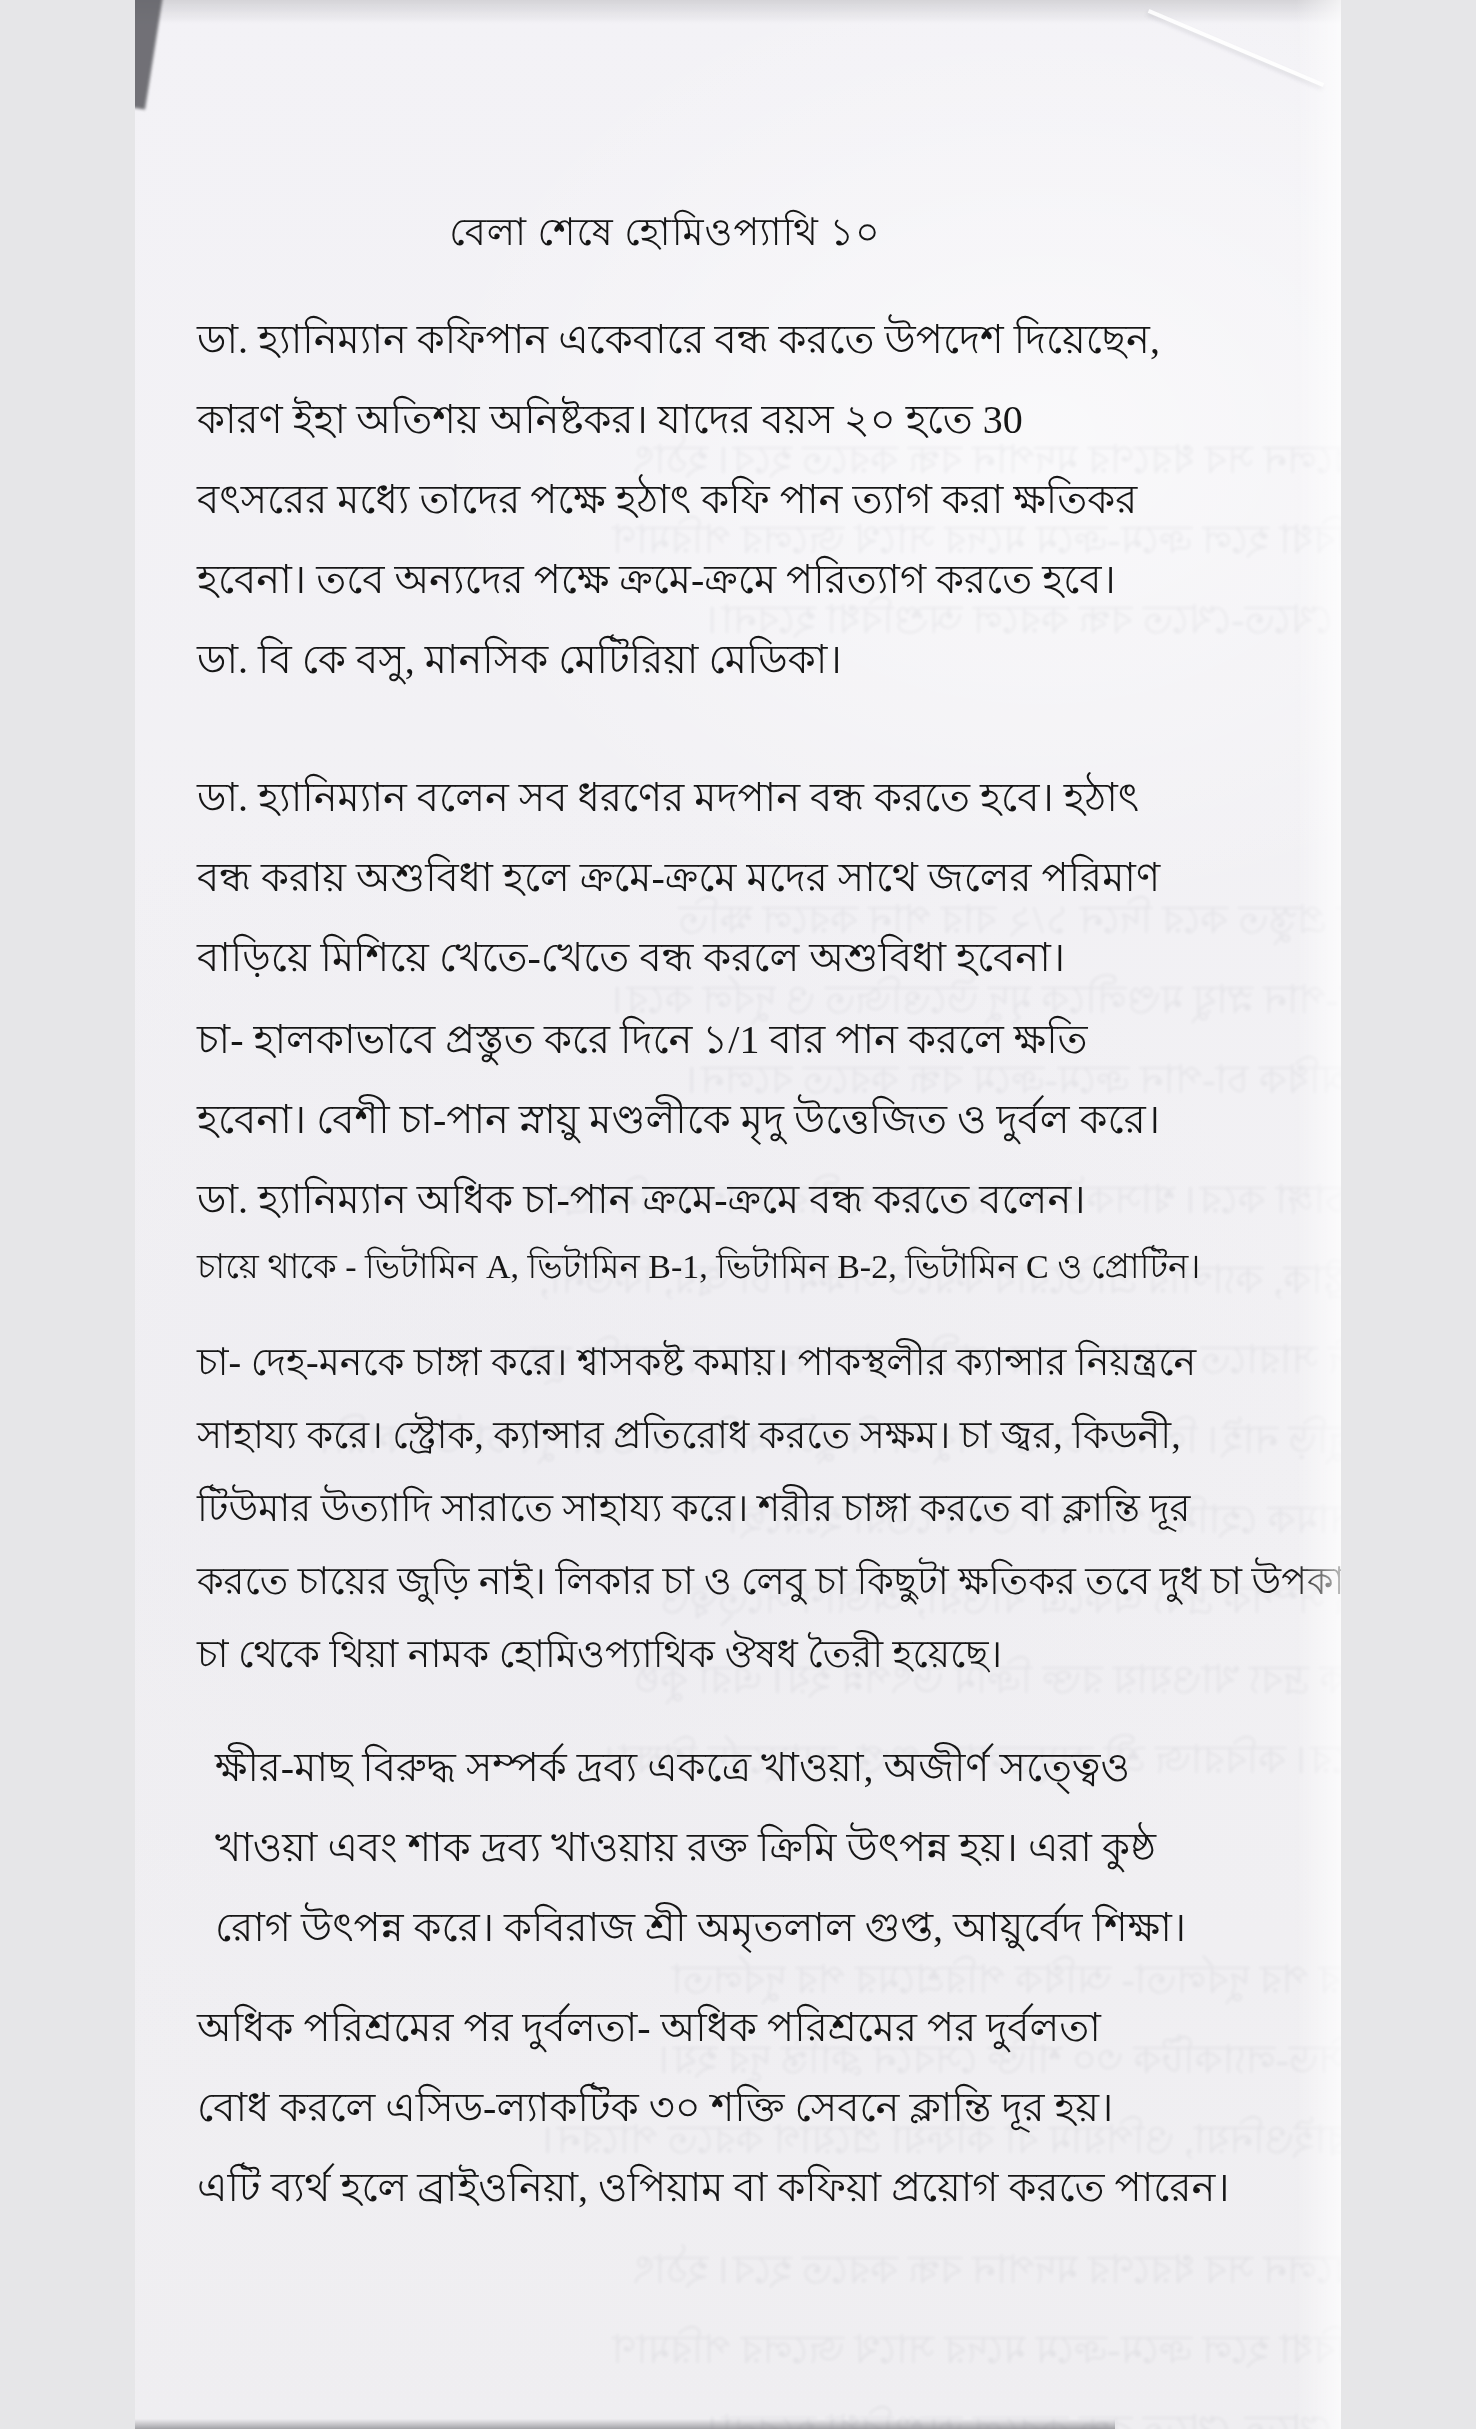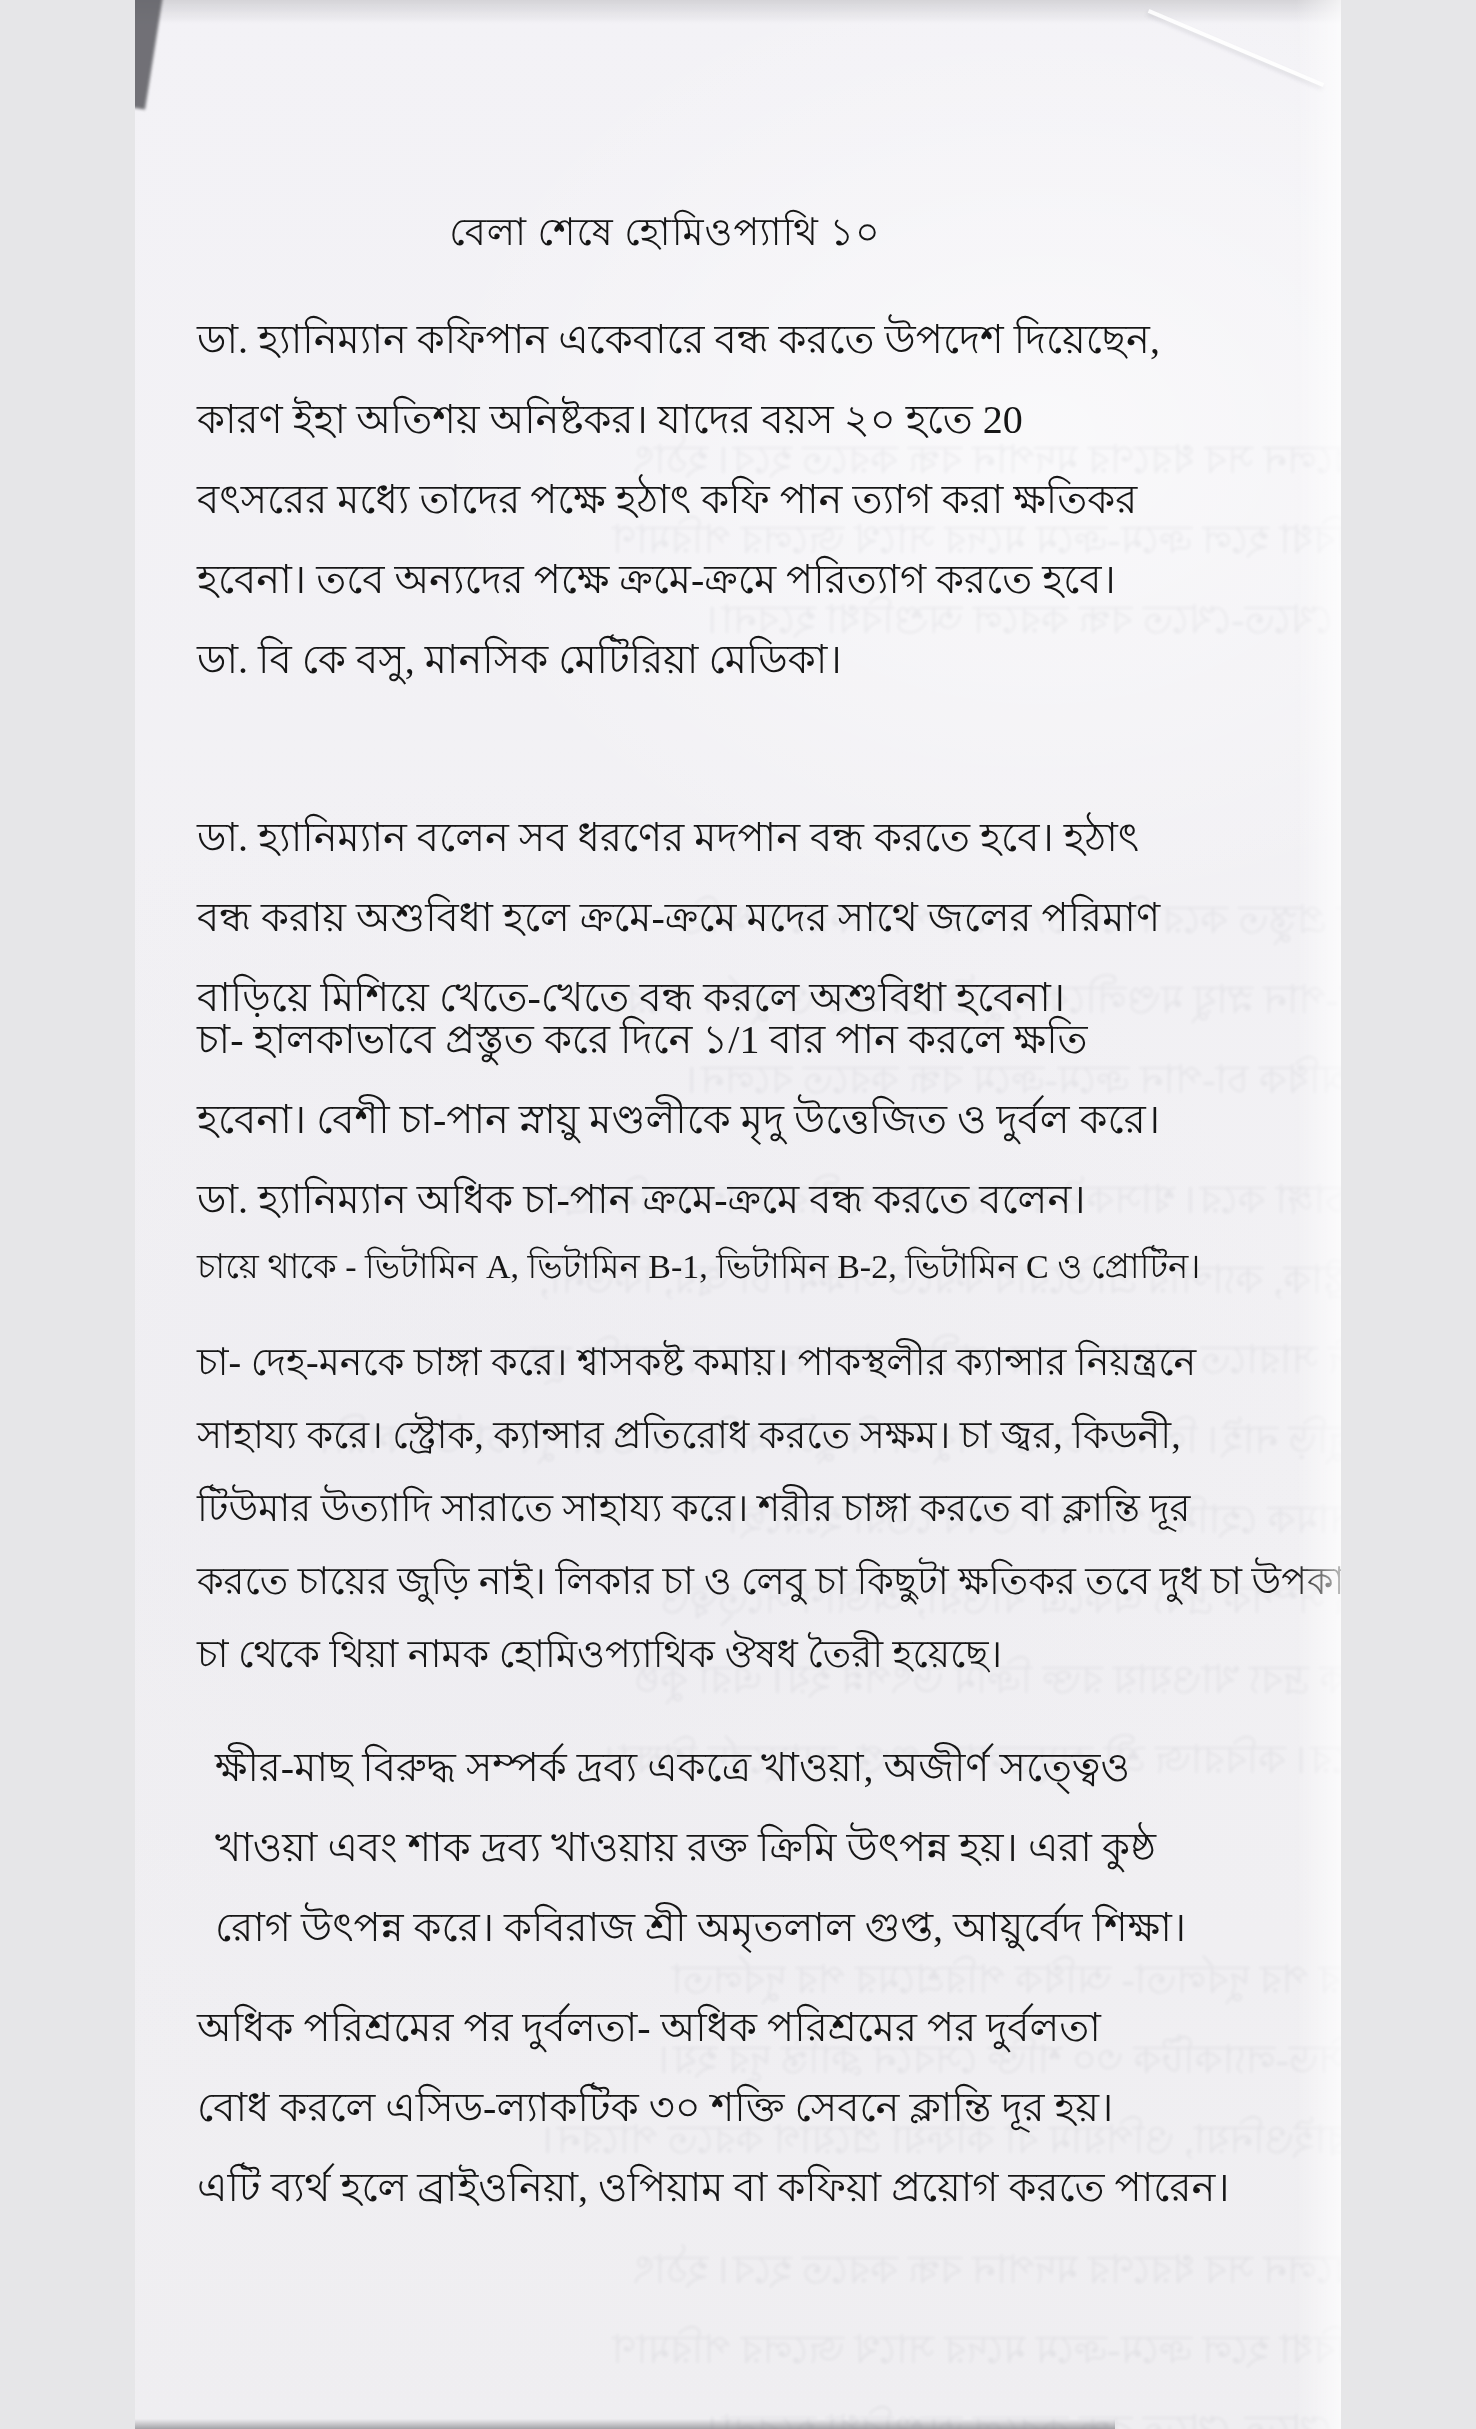--- a/index.html
+++ b/index.html
@@ -79,21 +79,21 @@
     letter-spacing: 1px;
     white-space: nowrap;
   }
   .para {
     position: absolute; left: 62px; width: 1210px;
     white-space: pre-line;
     font-size: 40px;
     line-height: 80px;
   }
   .p1 { top: 300px; }
-  .p2 { top: 798px; }
+  .p2 { top: 758px; }
   .p3 { top: 1000px; }
   .p3b { top: 1239px; font-size: 34px; line-height: 56px; }
   .p4 { top: 1326px; line-height: 73px; font-size: 38px; font-family: Liberation Serif, serif; }
   .p5 { top: 1728px; margin-left: 18px; }
   .p6 { top: 1988px; }
 </style>
 </head>
 <body>
 
 <div class="page">
@@ -117,21 +117,21 @@
 বোধ করলে এসিড-ল্যাকটিক ৩০ শক্তি সেবনে ক্লান্তি দূর হয়।
 এটি ব্যর্থ হলে ব্রাইওনিয়া, ওপিয়াম বা কফিয়া প্রয়োগ করতে পারেন।</div>
     <div class="gpara g6">ডা. হ্যানিম্যান বলেন সব ধরণের মদপান বন্ধ করতে হবে। হঠাৎ
 বন্ধ করায় অশুবিধা হলে ক্রমে-ক্রমে মদের সাথে জলের পরিমাণ
 বাড়িয়ে মিশিয়ে খেতে-খেতে বন্ধ করলে অশুবিধা হবেনা।</div>
   </div>
 
   <div class="title">বেলা শেষে হোমিওপ্যাথি ১০</div>
 
   <div class="para p1">ডা. হ্যানিম্যান কফিপান একেবারে বন্ধ করতে উপদেশ দিয়েছেন,
-কারণ ইহা অতিশয় অনিষ্টকর। যাদের বয়স ২০ হতে  20
+কারণ ইহা অতিশয় অনিষ্টকর। যাদের বয়স ২০ হতে  30
 বৎসরের মধ্যে তাদের পক্ষে হঠাৎ কফি পান ত্যাগ করা ক্ষতিকর
 হবেনা। তবে অন্যদের পক্ষে ক্রমে-ক্রমে পরিত্যাগ করতে হবে।
 ডা. বি কে বসু, মানসিক মেটিরিয়া মেডিকা।</div>
   <div class="para p2">ডা. হ্যানিম্যান বলেন সব ধরণের মদপান বন্ধ করতে হবে। হঠাৎ
 বন্ধ করায় অশুবিধা হলে ক্রমে-ক্রমে মদের সাথে জলের পরিমাণ
 বাড়িয়ে মিশিয়ে খেতে-খেতে বন্ধ করলে অশুবিধা হবেনা।</div>
   <div class="para p3">চা- হালকাভাবে প্রস্তুত করে দিনে ১/1 বার পান করলে ক্ষতি
 হবেনা। বেশী চা-পান স্নায়ু মণ্ডলীকে মৃদু উত্তেজিত ও দুর্বল করে।
 ডা. হ্যানিম্যান অধিক চা-পান ক্রমে-ক্রমে বন্ধ করতে বলেন।</div>
   <div class="para p3b">চায়ে থাকে - ভিটামিন A, ভিটামিন B-1, ভিটামিন B-2, ভিটামিন C ও প্রোটিন।</div>

